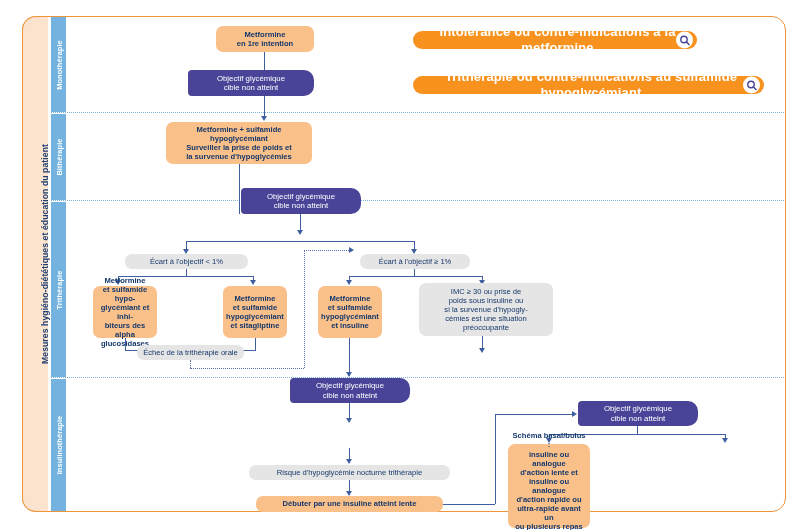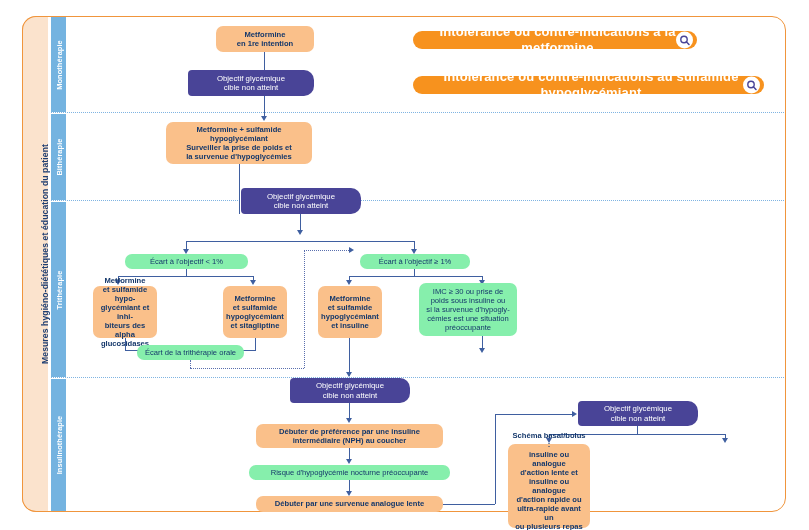--- a/index.html
+++ b/index.html
@@ -31,21 +31,21 @@
   
   .sep{position:absolute;left:51px;width:733px;height:0;
        border-top:1.3px dotted #7fb4e2;}
 
   
   .node{position:absolute;box-sizing:border-box;display:flex;
         align-items:center;justify-content:center;text-align:center;
         line-height:1.20;padding:3px 4px;}
   .orange{background:#fac08a;color:#15386b;border-radius:7px;
           font-size:7.6px;font-weight:bold;}
-  .lightblue{background:#86efac;color:#15386b;border-radius:7px;
+  .lightblue{background:#e5e5e5;color:#15386b;border-radius:7px;
              font-size:7.6px;}
   .purple{background:#494497;color:#ffffff;font-size:7.8px;
           border-radius:4px 10px 10px 4px;}
   .bright-orange{background:#f7921e;color:#ffffff;border-radius:9px;
                  font-size:13px;font-weight:bold;justify-content:flex-start;
                  padding-left:9px;letter-spacing:.15px;}
 
   
   .mag{position:absolute;top:50%;transform:translateY(-50%);
        width:17px;height:17px;border-radius:50%;background:#ffffff;
@@ -108,21 +108,21 @@
     <span>Intolérance ou contre-indications à la metformine</span>
     <div class="mag" style="right:4px;">
       <svg width="12" height="12" viewBox="0 0 12 12">
         <circle cx="5" cy="5" r="3.2" fill="none" stroke="#494497" stroke-width="1.4"></circle>
         <line x1="7.3" y1="7.3" x2="10" y2="10" stroke="#494497" stroke-width="1.5" stroke-linecap="round"></line>
       </svg>
     </div>
   </div>
 
   <div class="node bright-orange" style="left:413px;top:76px;width:351px;height:18px;">
-    <span>Intolérance ou contre-indications au sulfamide hypoglycémiant</span>
+    <span>Trithérapie ou contre-indications au sulfamide hypoglycémiant</span>
     <div class="mag" style="right:4px;">
       <svg width="12" height="12" viewBox="0 0 12 12">
         <circle cx="5" cy="5" r="3.2" fill="none" stroke="#494497" stroke-width="1.4"></circle>
         <line x1="7.3" y1="7.3" x2="10" y2="10" stroke="#494497" stroke-width="1.5" stroke-linecap="round"></line>
       </svg>
     </div>
   </div>
 
   <div class="node orange" style="left:166px;top:122px;width:146px;height:42px;">Metformine + sulfamide<br>hypoglycémiant<br>Surveiller la prise de poids et<br>la survenue d'hypoglycémies</div>
 
@@ -152,61 +152,60 @@
 
   <div class="node orange" style="left:93px;top:286px;width:64px;height:52px;">Metformine<br>et sulfamide hypo-<br>glycémiant et inhi-<br>biteurs des alpha<br>glucosidases</div>
   <div class="node orange" style="left:223px;top:286px;width:64px;height:52px;">Metformine<br>et sulfamide<br>hypoglycémiant<br>et sitagliptine</div>
 
   <div class="ln vln" style="left:125px;top:338px;height:12px;"></div>
   <div class="ln vln" style="left:255px;top:338px;height:12px;"></div>
   <div class="ln hln" style="left:125px;top:350px;width:131px;"></div>
   <div class="ln vln" style="left:190px;top:350px;height:6px;"></div>
   <div class="arrow" style="left:186.5px;top:354px;"></div>
 
-  <div class="node lightblue" style="left:137px;top:345px;width:107px;height:15px;">Écart de la trithérapie orale</div>
+  <div class="node lightblue" style="left:137px;top:345px;width:107px;height:15px;">Échec de la trithérapie orale</div>
 
   <div class="dln-v" style="left:190px;top:360px;height:8px;"></div>
   <div class="dln-h" style="left:190px;top:368px;width:114px;"></div>
   <div class="dln-v" style="left:304px;top:250px;height:118px;"></div>
   <div class="dln-h" style="left:304px;top:250px;width:45px;"></div>
   <div class="arrow-r" style="left:349px;top:246.5px;"></div>
 
   <div class="ln vln" style="left:414px;top:269px;height:7px;"></div>
   <div class="ln hln" style="left:349px;top:276px;width:134px;"></div>
   <div class="ln vln" style="left:349px;top:276px;height:6px;"></div>
   <div class="ln vln" style="left:482px;top:276px;height:6px;"></div>
   <div class="arrow" style="left:345.5px;top:280px;"></div>
   <div class="arrow" style="left:478.5px;top:280px;"></div>
 
   <div class="node orange" style="left:318px;top:286px;width:64px;height:52px;">Metformine<br>et sulfamide<br>hypoglycémiant<br>et insuline</div>
-  <div class="node lightblue" style="left:419px;top:283px;width:98px;height:53px;">IMC ≥ 30 ou prise de<br>poids sous insuline ou<br>si la survenue d'hypogly-<br>cémies est une situation<br>préoccupante</div>
+  <div class="node lightblue" style="left:419px;top:283px;width:134px;height:53px;">IMC ≥ 30 ou prise de<br>poids sous insuline ou<br>si la survenue d'hypogly-<br>cémies est une situation<br>préoccupante</div>
 
   <div class="ln vln" style="left:482px;top:336px;height:14px;"></div>
   <div class="arrow" style="left:478.5px;top:348px;"></div>
 
 
   <div class="ln vln" style="left:349px;top:338px;height:38px;"></div>
   <div class="arrow" style="left:345.5px;top:372px;"></div>
 
   <div class="node purple" style="left:290px;top:378px;width:120px;height:25px;">Objectif glycémique<br>cible non atteint</div>
 
   <div class="ln vln" style="left:349px;top:403px;height:18px;"></div>
   <div class="arrow" style="left:345.5px;top:418px;"></div>
 
-  <div class="node orange" style="left:256px;top:424px;width:187px;height:24px;">Débuter de préférence par une insuline<br>intermédiaire (NPH) au coucher</div>
 
   <div class="ln vln" style="left:349px;top:448px;height:14px;"></div>
   <div class="arrow" style="left:345.5px;top:459px;"></div>
 
-  <div class="node lightblue" style="left:249px;top:465px;width:201px;height:15px;">Risque d'hypoglycémie nocturne préoccupante</div>
+  <div class="node lightblue" style="left:249px;top:465px;width:201px;height:15px;">Risque d'hypoglycémie nocturne trithérapie</div>
 
   <div class="ln vln" style="left:349px;top:480px;height:14px;"></div>
   <div class="arrow" style="left:345.5px;top:491px;"></div>
 
-  <div class="node orange" style="left:256px;top:496px;width:187px;height:16px;">Débuter par une survenue analogue lente</div>
+  <div class="node orange" style="left:256px;top:496px;width:187px;height:16px;">Débuter par une insuline atteint lente</div>
 
   <div class="ln hln" style="left:443px;top:504px;width:52px;"></div>
   <div class="ln vln" style="left:495px;top:414px;height:90px;"></div>
   <div class="ln hln" style="left:495px;top:414px;width:77px;"></div>
   <div class="arrow-r" style="left:572px;top:410.5px;"></div>
 
   <div class="node purple" style="left:578px;top:401px;width:120px;height:25px;">Objectif glycémique<br>cible non atteint</div>
 
   <div class="ln vln" style="left:637px;top:426px;height:8px;"></div>
   <div class="ln hln" style="left:549px;top:434px;width:177px;"></div>

